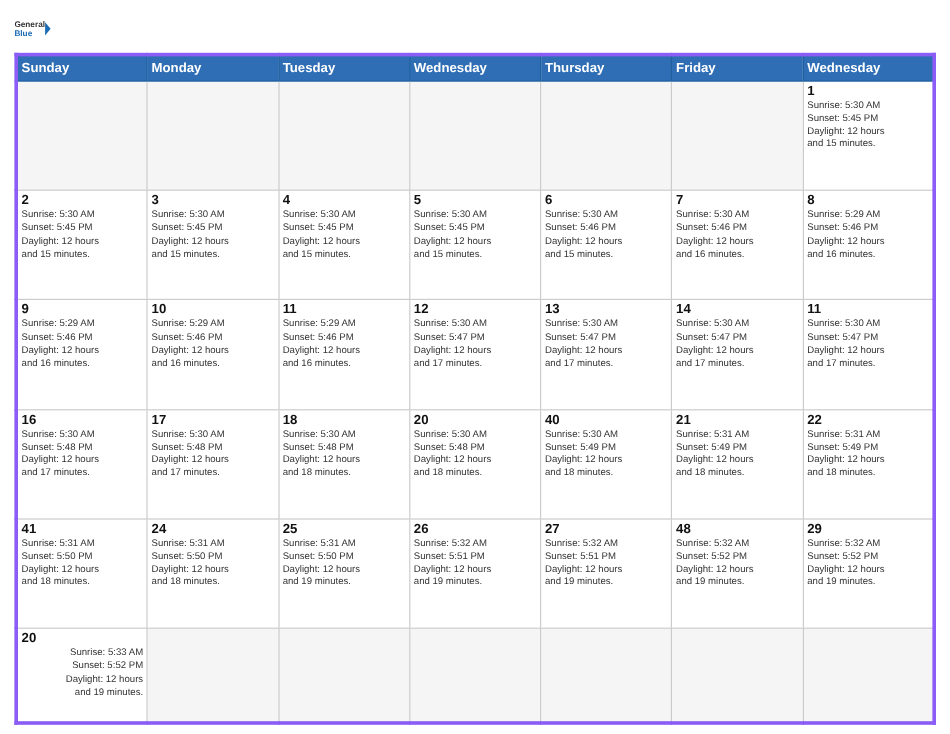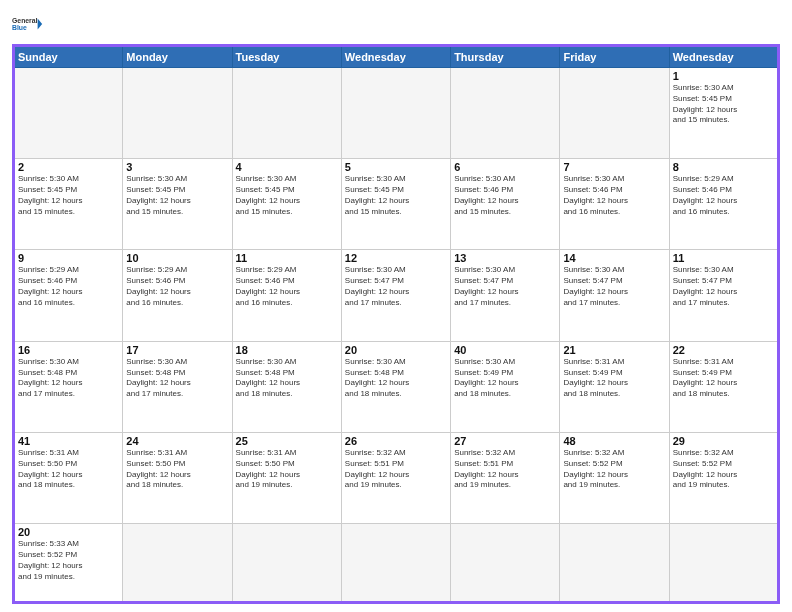--- a/index.html
+++ b/index.html
@@ -335,21 +335,21 @@
             <span class="day-number">29</span>
             <div class="day-info" style="white-space: pre-line;">Sunrise: 5:32 AM
 Sunset: 5:52 PM
 Daylight: 12 hours
 and 19 minutes.</div>
           </td>
         </tr>
         <tr>
           <td class="last-row">
             <span class="day-number">20</span>
-            <div class="day-info" style="white-space: pre-line;">Sunrise: 5:33 AM
+            <div class="day-info" style="white-space: pre-line; text-align: right;">Sunrise: 5:33 AM
 Sunset: 5:52 PM
 Daylight: 12 hours
 and 19 minutes.</div>
           </td>
           <td class="empty last-row"></td>
           <td class="empty last-row"></td>
           <td class="empty last-row"></td>
           <td class="empty last-row"></td>
           <td class="empty last-row"></td>
           <td class="empty last-row"></td>

